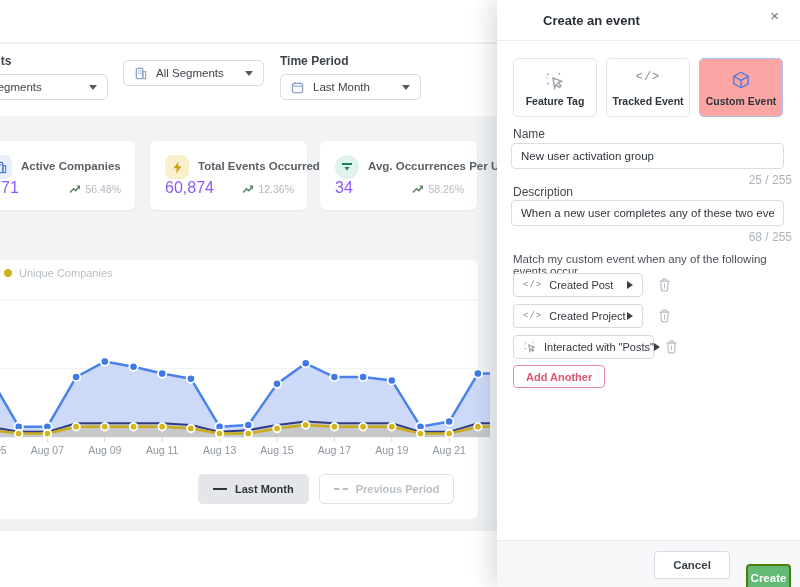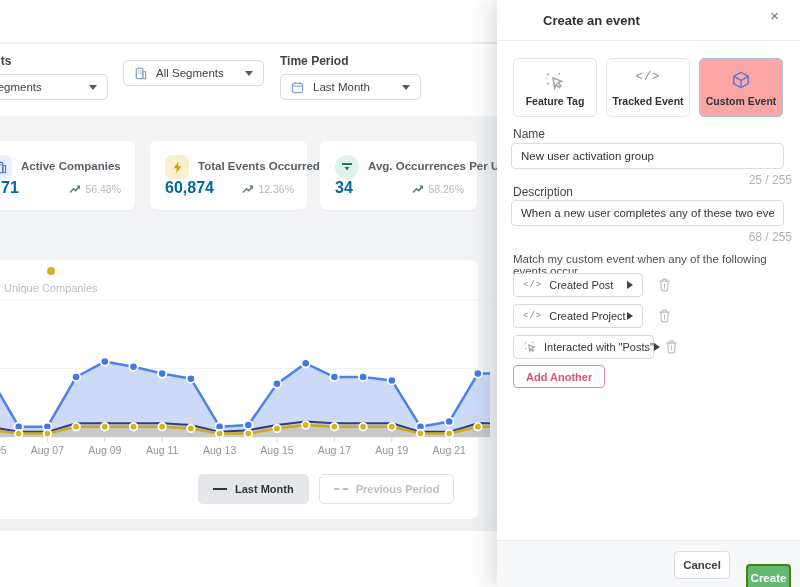--- a/index.html
+++ b/index.html
@@ -20,28 +20,28 @@
   .filter-box .fi { margin-right:9px; display:flex; }
   .filter-value { font-size:11.5px; color:#3f444b; flex:1; white-space:nowrap; overflow:hidden; }
   .caret-down { width:0; height:0; border-left:4px solid transparent; border-right:4px solid transparent;
     border-top:5px solid #555a61; margin-left:8px; }
 
   .stat-card { position:absolute; top:141px; height:69px; background:#fff; border-radius:6px;
     box-shadow:0 1px 2px rgba(40,50,60,.06); }
   .stat-icon { position:absolute; width:24px; height:24px; border-radius:7px;
     display:flex; align-items:center; justify-content:center; }
   .stat-label { position:absolute; font-size:11.5px; font-weight:bold; color:#5a6067; white-space:nowrap; }
-  .stat-value { position:absolute; font-size:16px; font-weight:bold; color:#0369a1; }
+  .stat-value { position:absolute; font-size:16px; font-weight:normal; color:#8b5cf6; }
   .stat-trend { position:absolute; display:flex; align-items:center; gap:4px;
     font-size:10.5px; color:#b3bac1; }
 
   #chart-card { position:absolute; left:-20px; top:260px; width:498px; height:259px;
     background:#fff; border-radius:6px; box-shadow:0 1px 2px rgba(40,50,60,.06); }
   #gray-strip { position:absolute; left:0; top:519px; width:497px; height:12px; background:#eef0f2; }
-  #legend { position:absolute; left:4px; top:267px; display:flex; align-items:center; gap:7px;flex-direction:column; }
+  #legend { position:absolute; left:4px; top:267px; display:flex; align-items:center; gap:7px; }
   #legend .dot { width:8px; height:8px; border-radius:50%; background:#cfb023; }
   #legend .ltext { font-size:11px; color:#b8bec5; }
   #chart-svg { position:absolute; left:0; top:260px; }
 
   .toggle-row { position:absolute; left:198px; top:474px; display:flex; gap:10px; }
   .toggle-btn { height:30px; border-radius:5px; display:flex; align-items:center; gap:8px;
     padding:0 14px; font-size:11px; font-weight:bold; cursor:pointer; }
   .toggle-btn.active { background:#e4e6e9; color:#2f353c; border:1px solid #e4e6e9; }
   .toggle-btn.inactive { background:#fff; color:#b9bfc6; border:1px solid #dfe2e5; }
   .dash-solid { width:14px; height:0; border-top:2.5px solid #2f353c; }
@@ -77,21 +77,21 @@
   .trash { position:absolute; cursor:pointer; display:flex; }
 
   #add-another { position:absolute; left:16px; top:365px; height:23px; padding:0 12px;
     border:1px solid #e58aa0; border-radius:4px; background:#fff; color:#d9566f;
     font-size:11px; font-weight:bold; display:flex; align-items:center; cursor:pointer; }
 
   #panel-footer { position:absolute; left:0; bottom:0; width:303px; height:47px;
     background:#f6f7f8; border-top:1px solid #eaecee; }
   .footer-btn { position:absolute; top:10px; height:28px; border-radius:4px; font-size:11.5px;
     font-weight:bold; display:flex; align-items:center; justify-content:center; cursor:pointer; }
-  #cancel-btn { right:70px; width:56px; background:#fff; border:1px solid #d9dce1; color:#3a4047; }
+  #cancel-btn { right:70px; width:76px; background:#fff; border:1px solid #d9dce1; color:#3a4047; }
   #create-btn { right:9px; width:45px; background:#62ba74; border:2px solid #4d7c0f; color:#fff;margin-top:13px; }
 </style>
 </head>
 <body>
 
 <div id="dashboard">
 
   <div id="top-band" class="white-band"></div>
   <div id="filter-band" class="white-band"></div>
 

